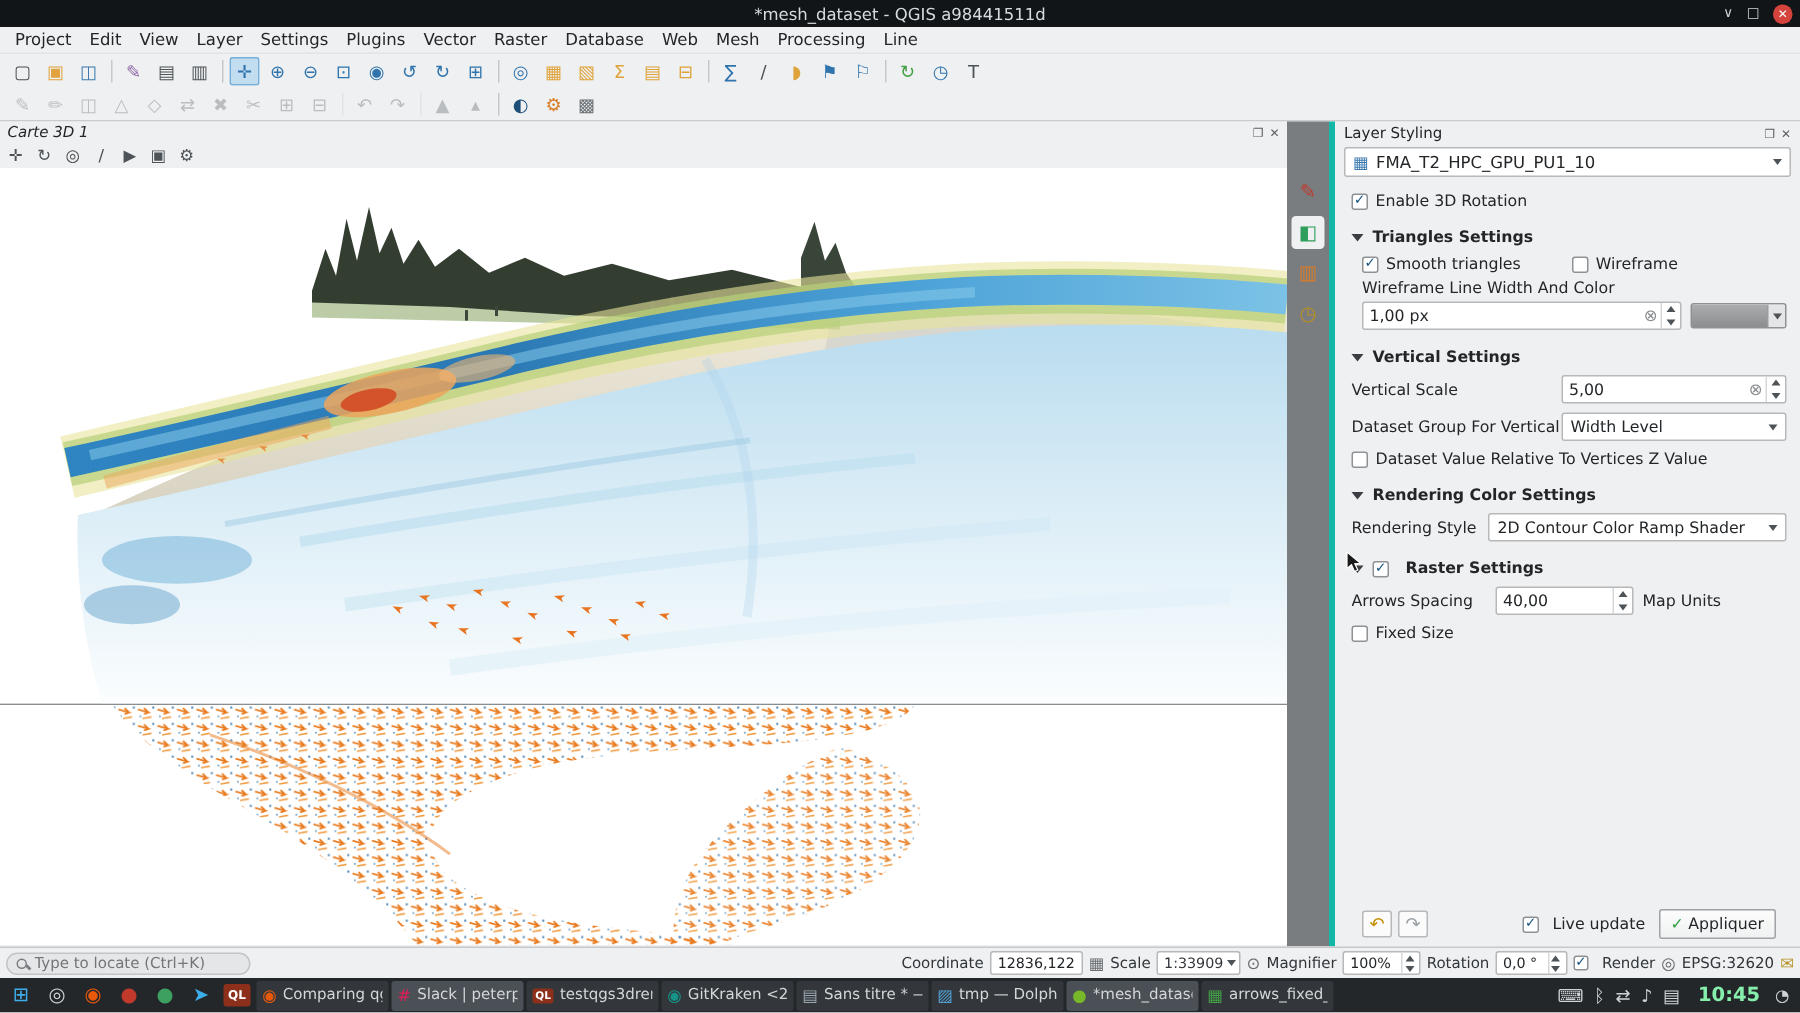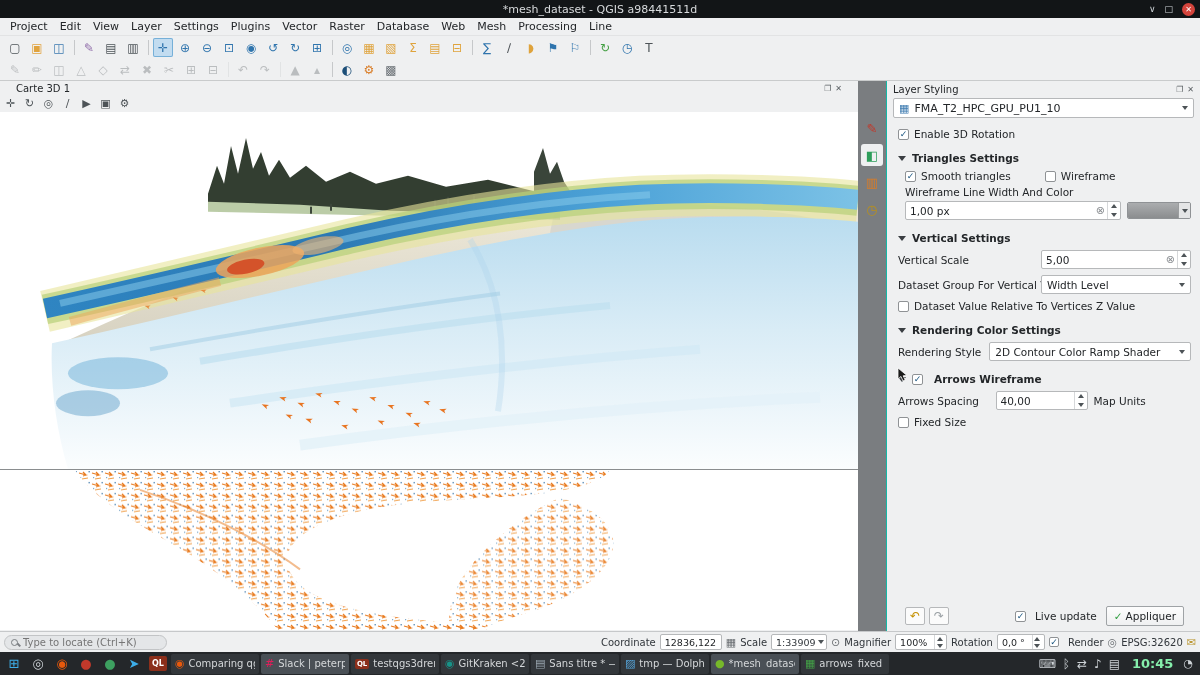--- a/index.html
+++ b/index.html
@@ -20,35 +20,35 @@
   #toolbar1 { top:35px; height:24px; border-top:1px solid #e2e3e4; }
   #toolbar2 { top:59px; height:22px; border-bottom:1px solid #c9cbcc; }
   .ticon { width:20px; height:19px; margin:0 1px; border-radius:2px; display:flex; align-items:center; justify-content:center; font-size:12px; position:relative; }
   .ticon.active { background:#c2dcf0; box-shadow:inset 0 0 0 1px #76b0d8; }
   .ticon.disabled { opacity:.32; }
   .ticon.sep { margin-left:9px; }
   .ticon.sep::before { content:""; position:absolute; left:-5px; top:2px; bottom:2px; width:1px; background:#c6c8ca; }
 
   
   .map-dock { position:absolute; top:81px; left:0; width:858px; height:550px; background:#eff0f1; }
-  .dock-header { height:14px; display:flex; align-items:center; padding:0 16px; font-size:10px; }
+  .dock-header { height:14px; display:flex; align-items:center; padding:0 5px; font-size:10px;font-style:italic; }
   .dh-buttons { margin-left:auto; display:flex; gap:4px; color:#5a5f63; font-size:8px; }
   .dock3d-toolbar { height:17px; display:flex; align-items:center; padding-left:2px; gap:2px; }
   .d3icon { width:17px; height:15px; display:flex; align-items:center; justify-content:center; font-size:11px; color:#4d5357; }
   .viewport3d { height:358px; background:#fff; border-bottom:1px solid #8a8d8f; position:relative; }
   .viewport3d svg, .canvas2d svg { display:block; }
   .canvas2d { height:160px; background:#fff; overflow:hidden; }
 
   
   .style-strip { position:absolute; top:81px; left:858px; width:28px; height:550px; background:#7a7d80; display:flex; flex-direction:column; align-items:center; padding-top:36px; gap:5px; }
   .strip-icon { width:22px; height:22px; border-radius:3px; display:flex; align-items:center; justify-content:center; font-size:13px; }
   .strip-icon.active { background:#eff0f1; }
 
   
-  .styling-panel { position:absolute; top:81px; left:886px; width:314px; height:550px; background:#eff0f1; border-left:1px solid #14b8a6; display:flex; flex-direction:column; }
+  .styling-panel { position:absolute; top:81px; left:886px; width:314px; height:550px; background:#eff0f1; border-left:4px solid #14b8a6; display:flex; flex-direction:column; }
   .sp-header { height:16px; display:flex; align-items:center; padding:0 6px; font-size:10px; }
   .sp-hbtns { margin-left:auto; display:flex; gap:4px; color:#5a5f63; font-size:8px; }
   .sp-layer-combo { margin:1px 6px 5px; height:20px; background:#fff; border:1px solid #b6b8ba; border-radius:2px; display:flex; align-items:center; padding:0 5px; gap:5px; }
   .mesh-glyph { color:#3c7ab0; font-size:11px; }
   .sp-body { flex:1; padding:2px 9px 0 11px; display:flex; flex-direction:column; font-size:10.5px; overflow:hidden; }
   .row { display:flex; align-items:center; margin:3px 0; }
   .cb { flex:0 0 auto; width:11px; height:11px; background:#fff; border:1px solid #8f9295; border-radius:2px; margin-right:5px; display:flex; align-items:center; justify-content:center; }
   .cb.checked::after { content:"✓"; font-size:9px; font-weight:bold; color:#17537e; line-height:1; }
   .group-h { display:flex; align-items:center; font-weight:bold; margin:9px 0 3px; gap:6px; }
   .tri { width:0; height:0; border-left:4px solid transparent; border-right:4px solid transparent; border-top:5px solid #3a3e42; }
@@ -407,21 +407,21 @@
       <span style="white-space:nowrap">Rendering Style</span>
       <div class="combo" style="flex:1;margin-left:8px">
         <span class="val">2D Contour Color Ramp Shader</span>
         <i class="ad"></i>
       </div>
     </div>
 
     <div class="group-h">
       <span class="tri"></span>
       <span class="cb checked"></span>
-      <span>Arrows Wireframe</span>
+      <span>Raster Settings</span>
     </div>
     <div class="row">
       <span class="rlabel">Arrows Spacing</span>
       <div class="spin" style="width:92px">
         <input value="40,00" style="">
         <span class="spin-btns">
             <i>
               <b class="au"></b>
             </i>
             <i>

